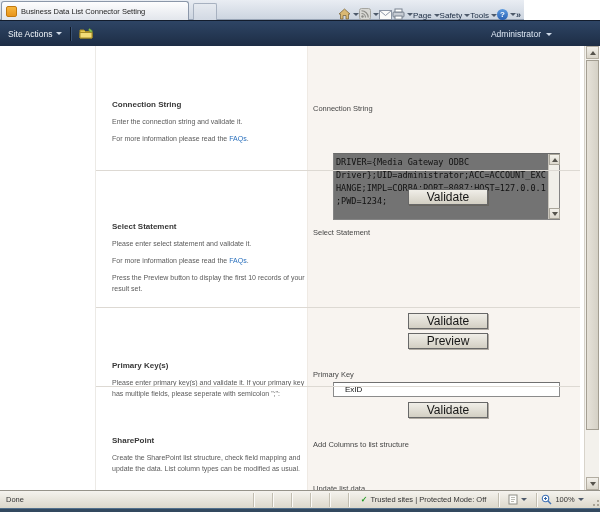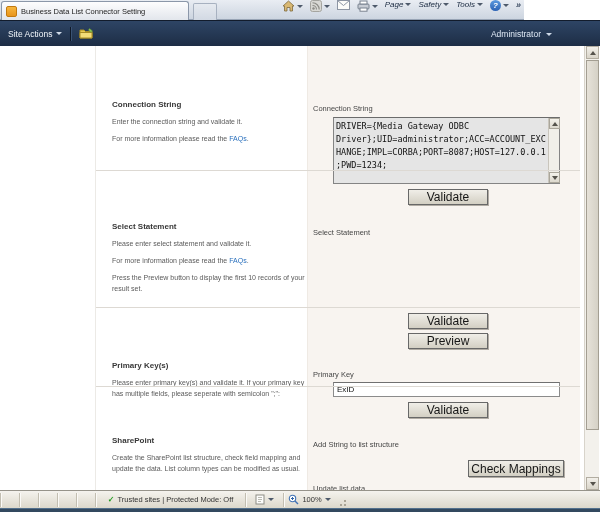--- a/index.html
+++ b/index.html
@@ -6,21 +6,21 @@
   body { width:600px; height:512px; overflow:hidden; font-family:"Liberation Sans", sans-serif; background:#fff; }
   .abs { position:absolute; }
   #window { position:relative; width:600px; height:512px; background:#fff; }
 
   
   #chrome { left:0; top:0; width:524px; height:20px; background:linear-gradient(#e9edf3,#cdd5e0); border-bottom:1px solid #98a4b5; }
   #tab { left:1px; top:1px; width:188px; height:19px; background:linear-gradient(#fdfdfe,#e2e6ec); border:1px solid #8b97a9; border-bottom:none; border-radius:3px 3px 0 0; display:flex; align-items:center; padding:0 4px; gap:4px; }
   #tab-title { font-size:7.5px; color:#1d1d1d; white-space:nowrap; overflow:hidden; }
   #favicon { width:11px; height:11px; border-radius:2px; background:linear-gradient(#f7b63e,#e8951d); border:1px solid #c2790f; flex:0 0 auto; }
   #newtab { left:193px; top:3px; width:24px; height:17px; background:linear-gradient(#e6eaf0,#d2d9e3); border:1px solid #a7b1c0; border-bottom:none; border-radius:2px 2px 0 0; }
-  #cmdbar { right:3px; top:0; height:20px; display:flex; align-items:flex-start; gap:7px; font-size:8px; color:#18283f;font-style:italic; }
+  #cmdbar { right:3px; top:0; height:20px; display:flex; align-items:flex-end; font-size:8px; color:#18283f; }
   .caret { width:0; height:0; border-left:3px solid transparent; border-right:3px solid transparent; border-top:3px solid #4e5a6b; display:inline-block; }
   .cmd-item { display:flex; align-items:center; gap:2px; }
   .help-badge { width:11px; height:11px; border-radius:50%; background:linear-gradient(#5d9be0,#2b62b4); color:#fff; font-size:8px; font-weight:bold; display:flex; align-items:center; justify-content:center; }
   .overflow-glyph { font-size:9px; color:#33435a; font-weight:bold; }
 
   
   #spbar { left:0; top:20px; width:600px; height:26px; background:linear-gradient(#2e4565,#1d2d45); border-top:1px solid #121c2c; display:flex; align-items:center; padding:0 8px; gap:8px; }
   #site-actions { display:flex; align-items:center; gap:4px; color:#f2f6fa; font-size:8.5px; cursor:default; }
   #site-actions .caret { border-top-color:#cfdae8; }
   #sp-divider { width:1px; height:14px; background:#0f1826; box-shadow:1px 0 0 #3a5273; }
@@ -31,31 +31,31 @@
   #viewport { left:0; top:46px; width:584px; height:444px; background:#fff; overflow:hidden; }
   #leftline { left:95px; top:46px; width:1px; height:444px; background:#eceae6; }
   #rightcol { left:307px; top:46px; width:273px; height:444px; background:#f8f4f0; border-left:1px solid #efeae4; }
   .sep { left:96px; width:484px; height:1px; background:#ddd9d3; }
 
   .heading { font-size:8px; font-weight:bold; color:#383838; }
   .desc { font-size:7px; color:#5a5a5a; line-height:11px; }
   .faq-link { color:#2a70bd; }
   .field-label { font-size:7.5px; color:#474747; }
 
-  .textarea { background:#e5e5e5; border:1px solid #848484; border-top-color:#6b6b6b; }
+  .textarea { background:#737373; border:1px solid #848484; border-top-color:#6b6b6b;margin-top:36px; }
   .ta-text { position:absolute; left:2px; top:2px; right:13px; bottom:2px; font-family:"DejaVu Sans Mono", monospace; font-size:8.5px; line-height:13px; color:#111; white-space:pre-wrap; overflow-wrap:break-word; word-break:break-word; overflow:hidden; }
   .ta-scroll { position:absolute; right:0; top:0; bottom:0; width:11px; background:#f1efe9; border-left:1px solid #c9c5bc; }
   .ta-btn { position:absolute; left:0; width:11px; height:11px; background:linear-gradient(#f4f2ec,#dcd8cd); border:1px solid #aaa69b; display:flex; align-items:center; justify-content:center; }
   .ta-btn.up { top:0; } .ta-btn.down { bottom:0; }
   .tri-up { width:0; height:0; border-left:3px solid transparent; border-right:3px solid transparent; border-bottom:4px solid #55534c; }
   .tri-down { width:0; height:0; border-left:3px solid transparent; border-right:3px solid transparent; border-top:4px solid #55534c; }
 
   .btn { background:linear-gradient(#f0eee8,#d3cfc3); border:1px solid #686868; box-shadow:1px 1px 0 rgba(90,85,70,.45); font-size:12px; color:#161616; display:flex; align-items:center; justify-content:center; font-family:"Liberation Sans", sans-serif; }
 
-  .input { background:#fff; border:1px solid #8b8b8b; border-top-color:#707070; font-size:8px; color:#111; padding:1px 3px; display:flex; align-items:center; }
+  .input { background:#fff; border:1px solid #8b8b8b; border-top-color:#707070; font-size:8px; color:#111; padding:1px 11px; display:flex; align-items:center; }
 
   
   #vscroll { left:584px; top:46px; width:15px; height:444px; background:#f3f1ec; border-left:1px solid #d8d4cb; }
   .sb-btn { position:absolute; left:1px; width:13px; height:13px; background:linear-gradient(#f2f0ea,#d9d5ca); border:1px solid #b2ada1; display:flex; align-items:center; justify-content:center; }
   #sb-thumb { position:absolute; left:1px; top:14px; width:13px; height:370px; background:linear-gradient(90deg,#e6e2d9,#d5d1c6); border:1px solid #a39e92; }
 
   
   #statusbar { left:0; top:490px; width:600px; height:18px; background:linear-gradient(#f5f3ee,#dcd8cb); border-top:1px solid #96938a; display:flex; align-items:center; font-size:7.5px; color:#333; }
   #status-text { padding-left:6px; flex:1; }
   .sb-cell { height:14px; border-left:1px solid #c2beb1; box-shadow:inset 1px 0 0 #fbfaf7; display:flex; align-items:center; justify-content:center; gap:3px; }
@@ -187,37 +187,37 @@
     <div class="abs field-label" style="left:313px;top:324px;">Primary Key</div>
     <div class="abs input" style="left:333px;top:336px;width:227px;height:15px;" role="textbox">
       <span>ExID</span>
     </div>
     <div class="abs btn" style="left:408px;top:356px;width:80px;height:16px;">Validate</div>
 
     <div class="abs sep" style="top:340px;"></div>
 
     <div class="abs heading" style="left:112px;top:390px;">SharePoint</div>
     <div class="abs desc" style="left:112px;top:406px;width:202px;">Create the SharePoint list structure, check field mapping and update the data. List column types can be modified as usual.</div>
-    <div class="abs field-label" style="left:313px;top:394px;">Add String to list structure</div>
-    <div class="abs btn" style="left:468px;top:414px;width:96px;height:17px;">Check Mappings</div>
+    <div class="abs field-label" style="left:313px;top:394px;">Add Columns to list structure</div>
     <div class="abs field-label" style="left:313px;top:438px;">Update list data</div>
 
   </div>
 
   <div id="vscroll" class="abs">
     <span class="sb-btn" style="top:0;">
         <span class="tri-up"></span>
       </span>
     <span id="sb-thumb"></span>
     <span class="sb-btn" style="bottom:0;">
         <span class="tri-down"></span>
       </span>
   </div>
 
   <div id="statusbar" class="abs">
+    <span id="status-text">Done</span>
     <span class="sb-cell sb-blank"></span>
     <span class="sb-cell sb-blank"></span>
     <span class="sb-cell sb-blank"></span>
     <span class="sb-cell sb-blank"></span>
     <span class="sb-cell sb-blank"></span>
     <span class="sb-cell" id="zone-cell">
       <span id="zone-check">✓</span>
       <span>Trusted sites | Protected Mode: Off</span>
     </span>
     <span class="sb-cell" id="lock-cell">

